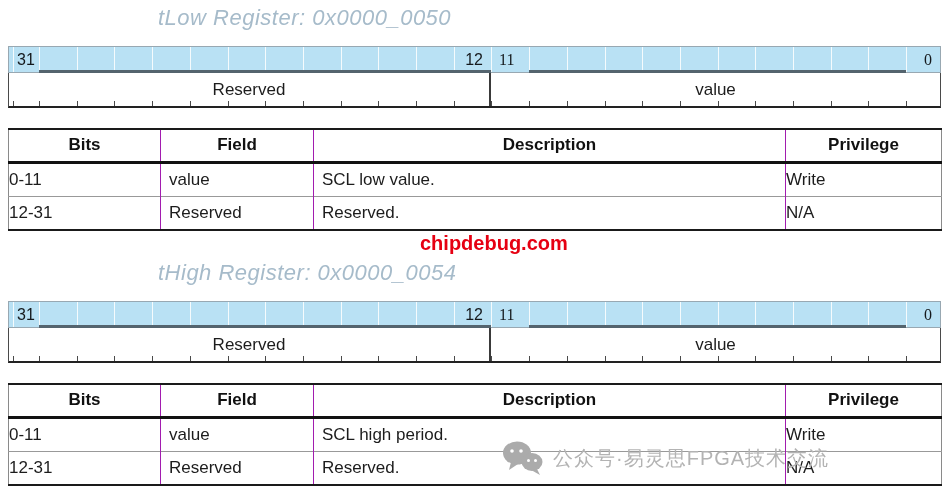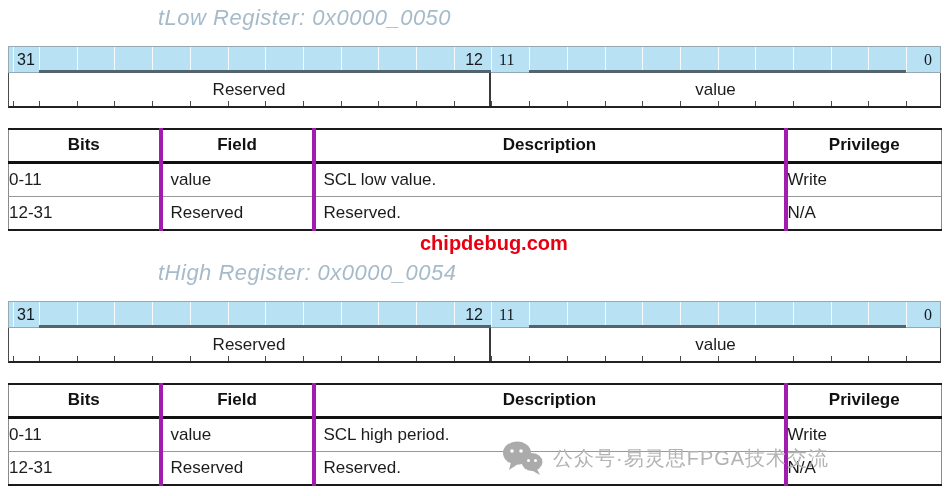--- a/index.html
+++ b/index.html
@@ -95,21 +95,21 @@
   .regtable col.c4 { width: 156px; }
   .regtable { border: 1px solid #8a8a8a; border-top: 2px solid #1a1a1a; border-bottom: 2px solid #1a1a1a; }
   .regtable th {
     height: 33px;
     font-weight: bold;
     text-align: center;
     border-bottom: 3px solid #111111;
     color: #111111;
   }
   .regtable td { height: 34px; vertical-align: middle; }
-  .regtable th + th, .regtable td + td { border-left: 4px solid #a21caf; }
+  .regtable th + th, .regtable td + td { border-left: 1px solid #a21caf; }
   .regtable tbody tr + tr td { border-top: 1px solid #999999; }
   .cell-bits, .cell-priv { text-align: left; }
   .cell-field, .cell-desc { text-align: left; padding-left: 8px; }
 
   
   .chipdebug {
     margin: 5px 0 0 420px;
     font-size: 20px;
     line-height: 14px;
     font-weight: bold;

